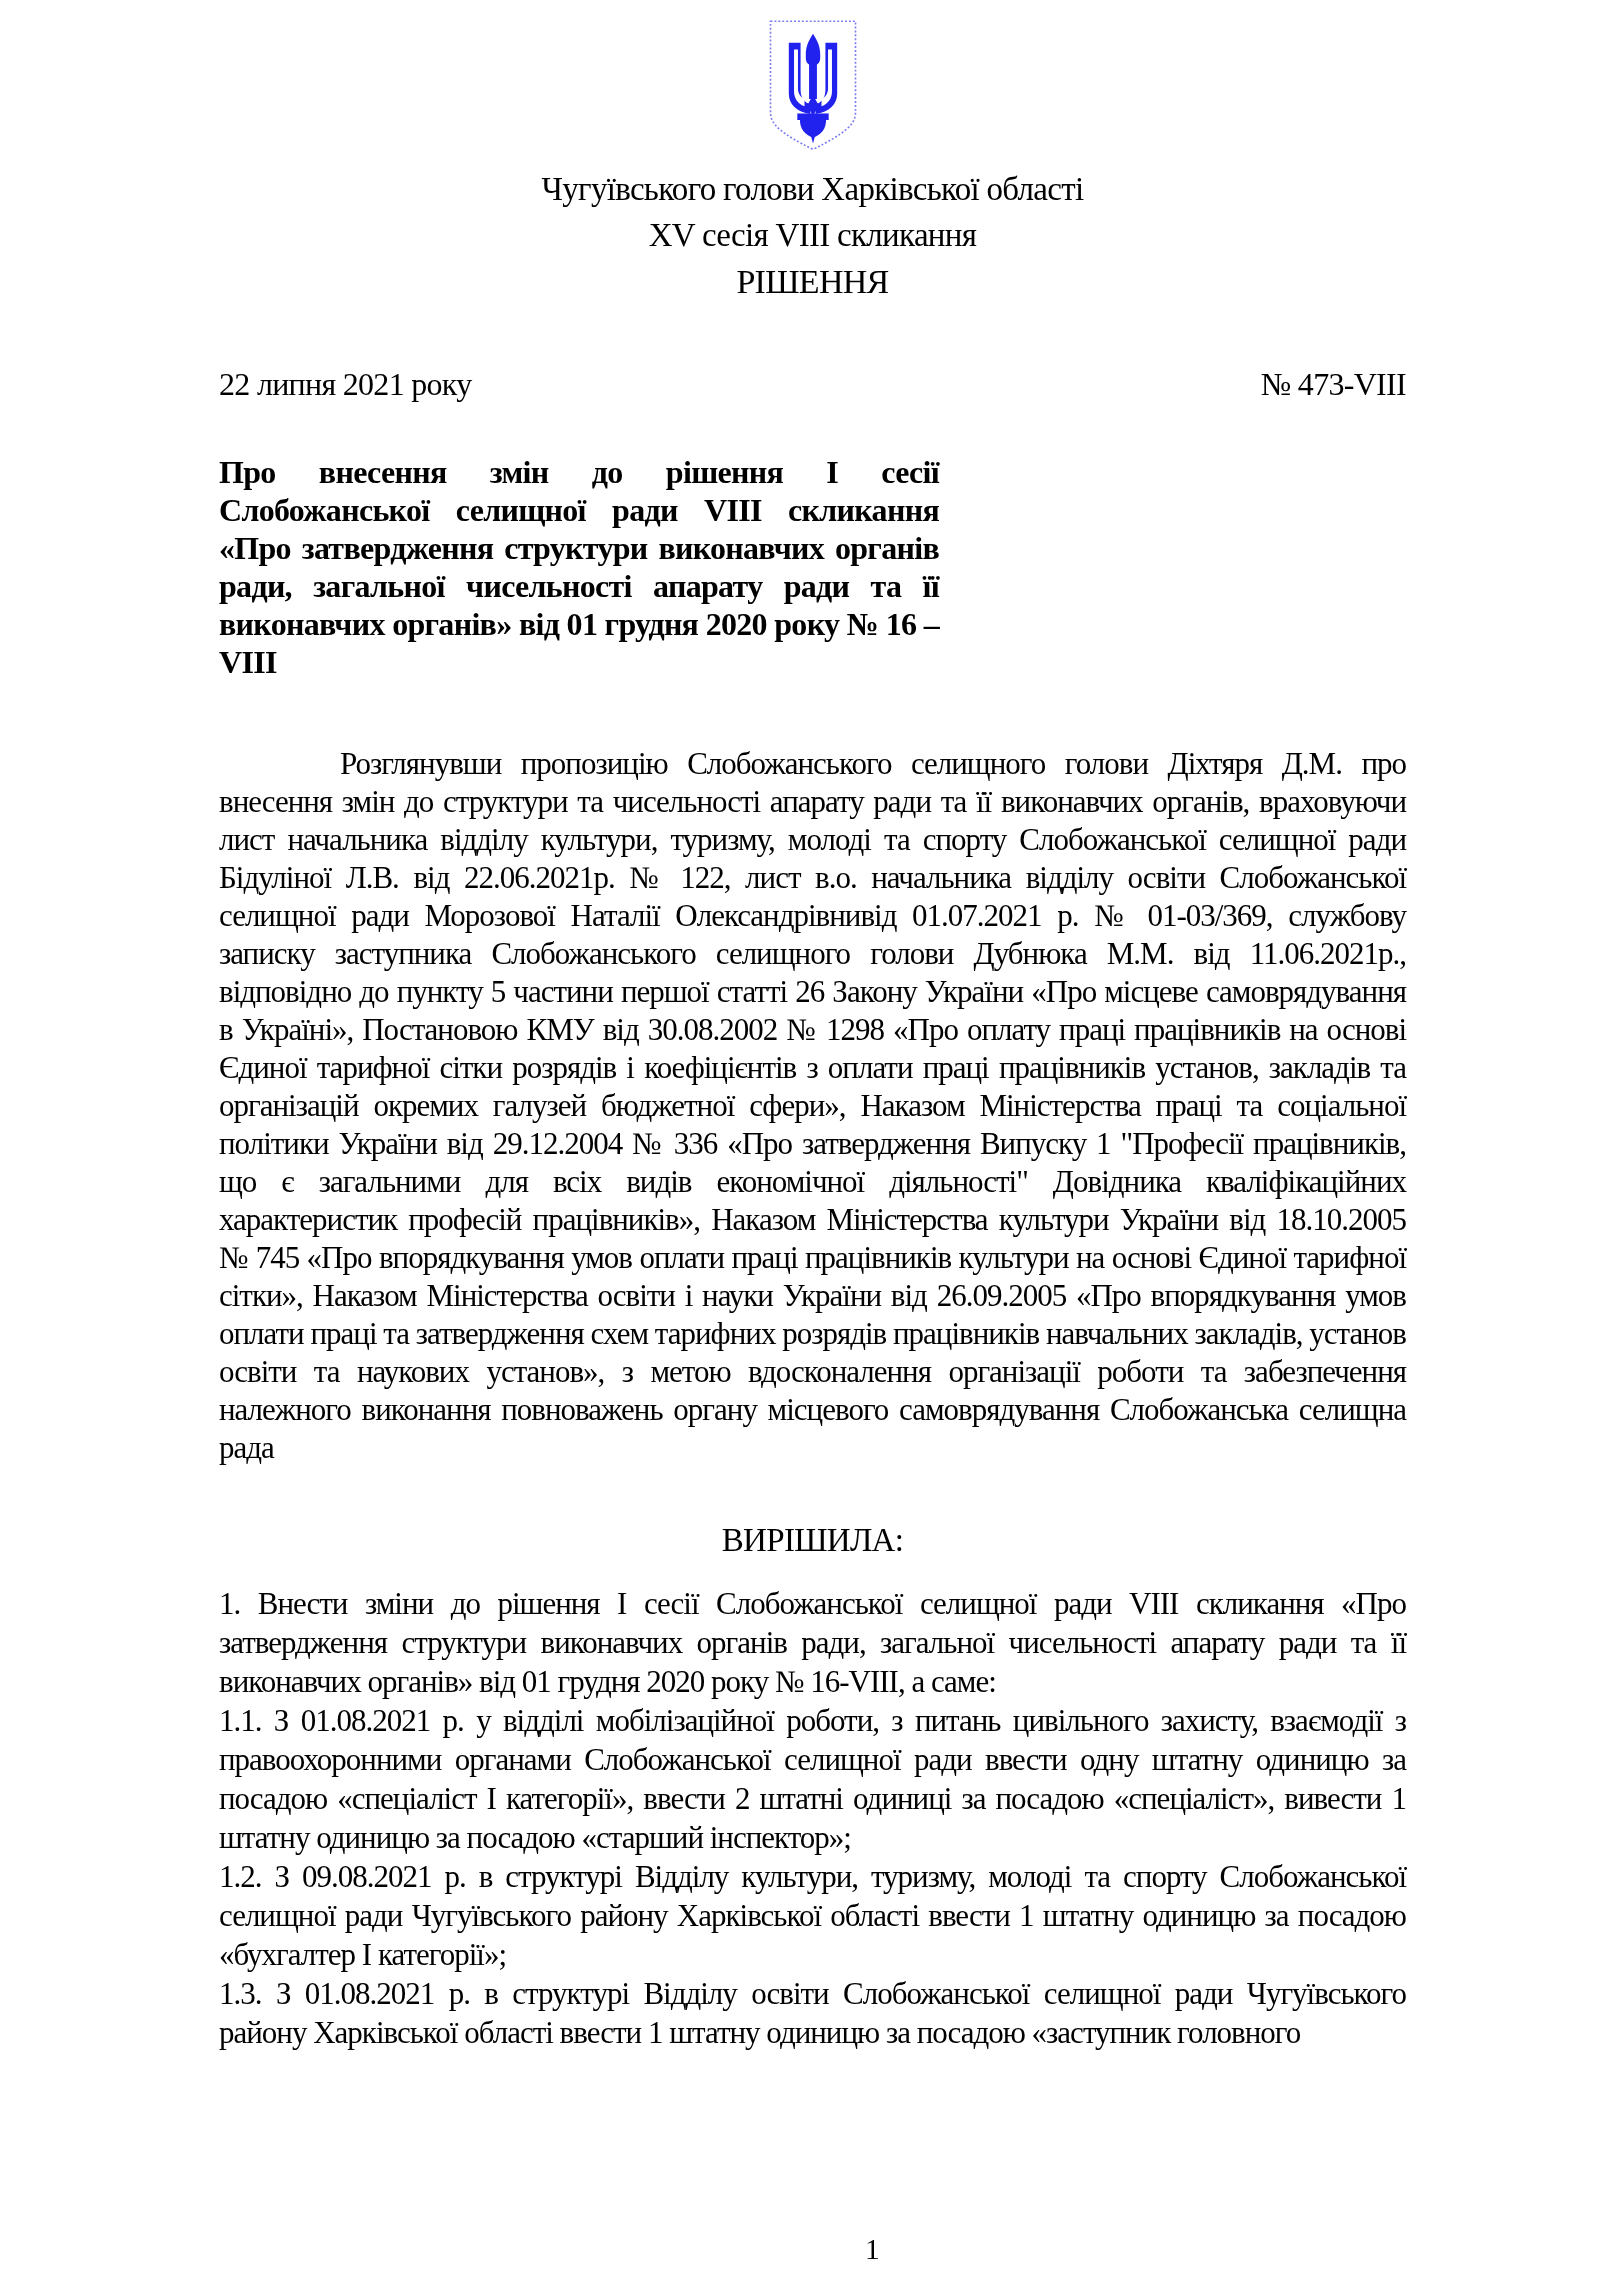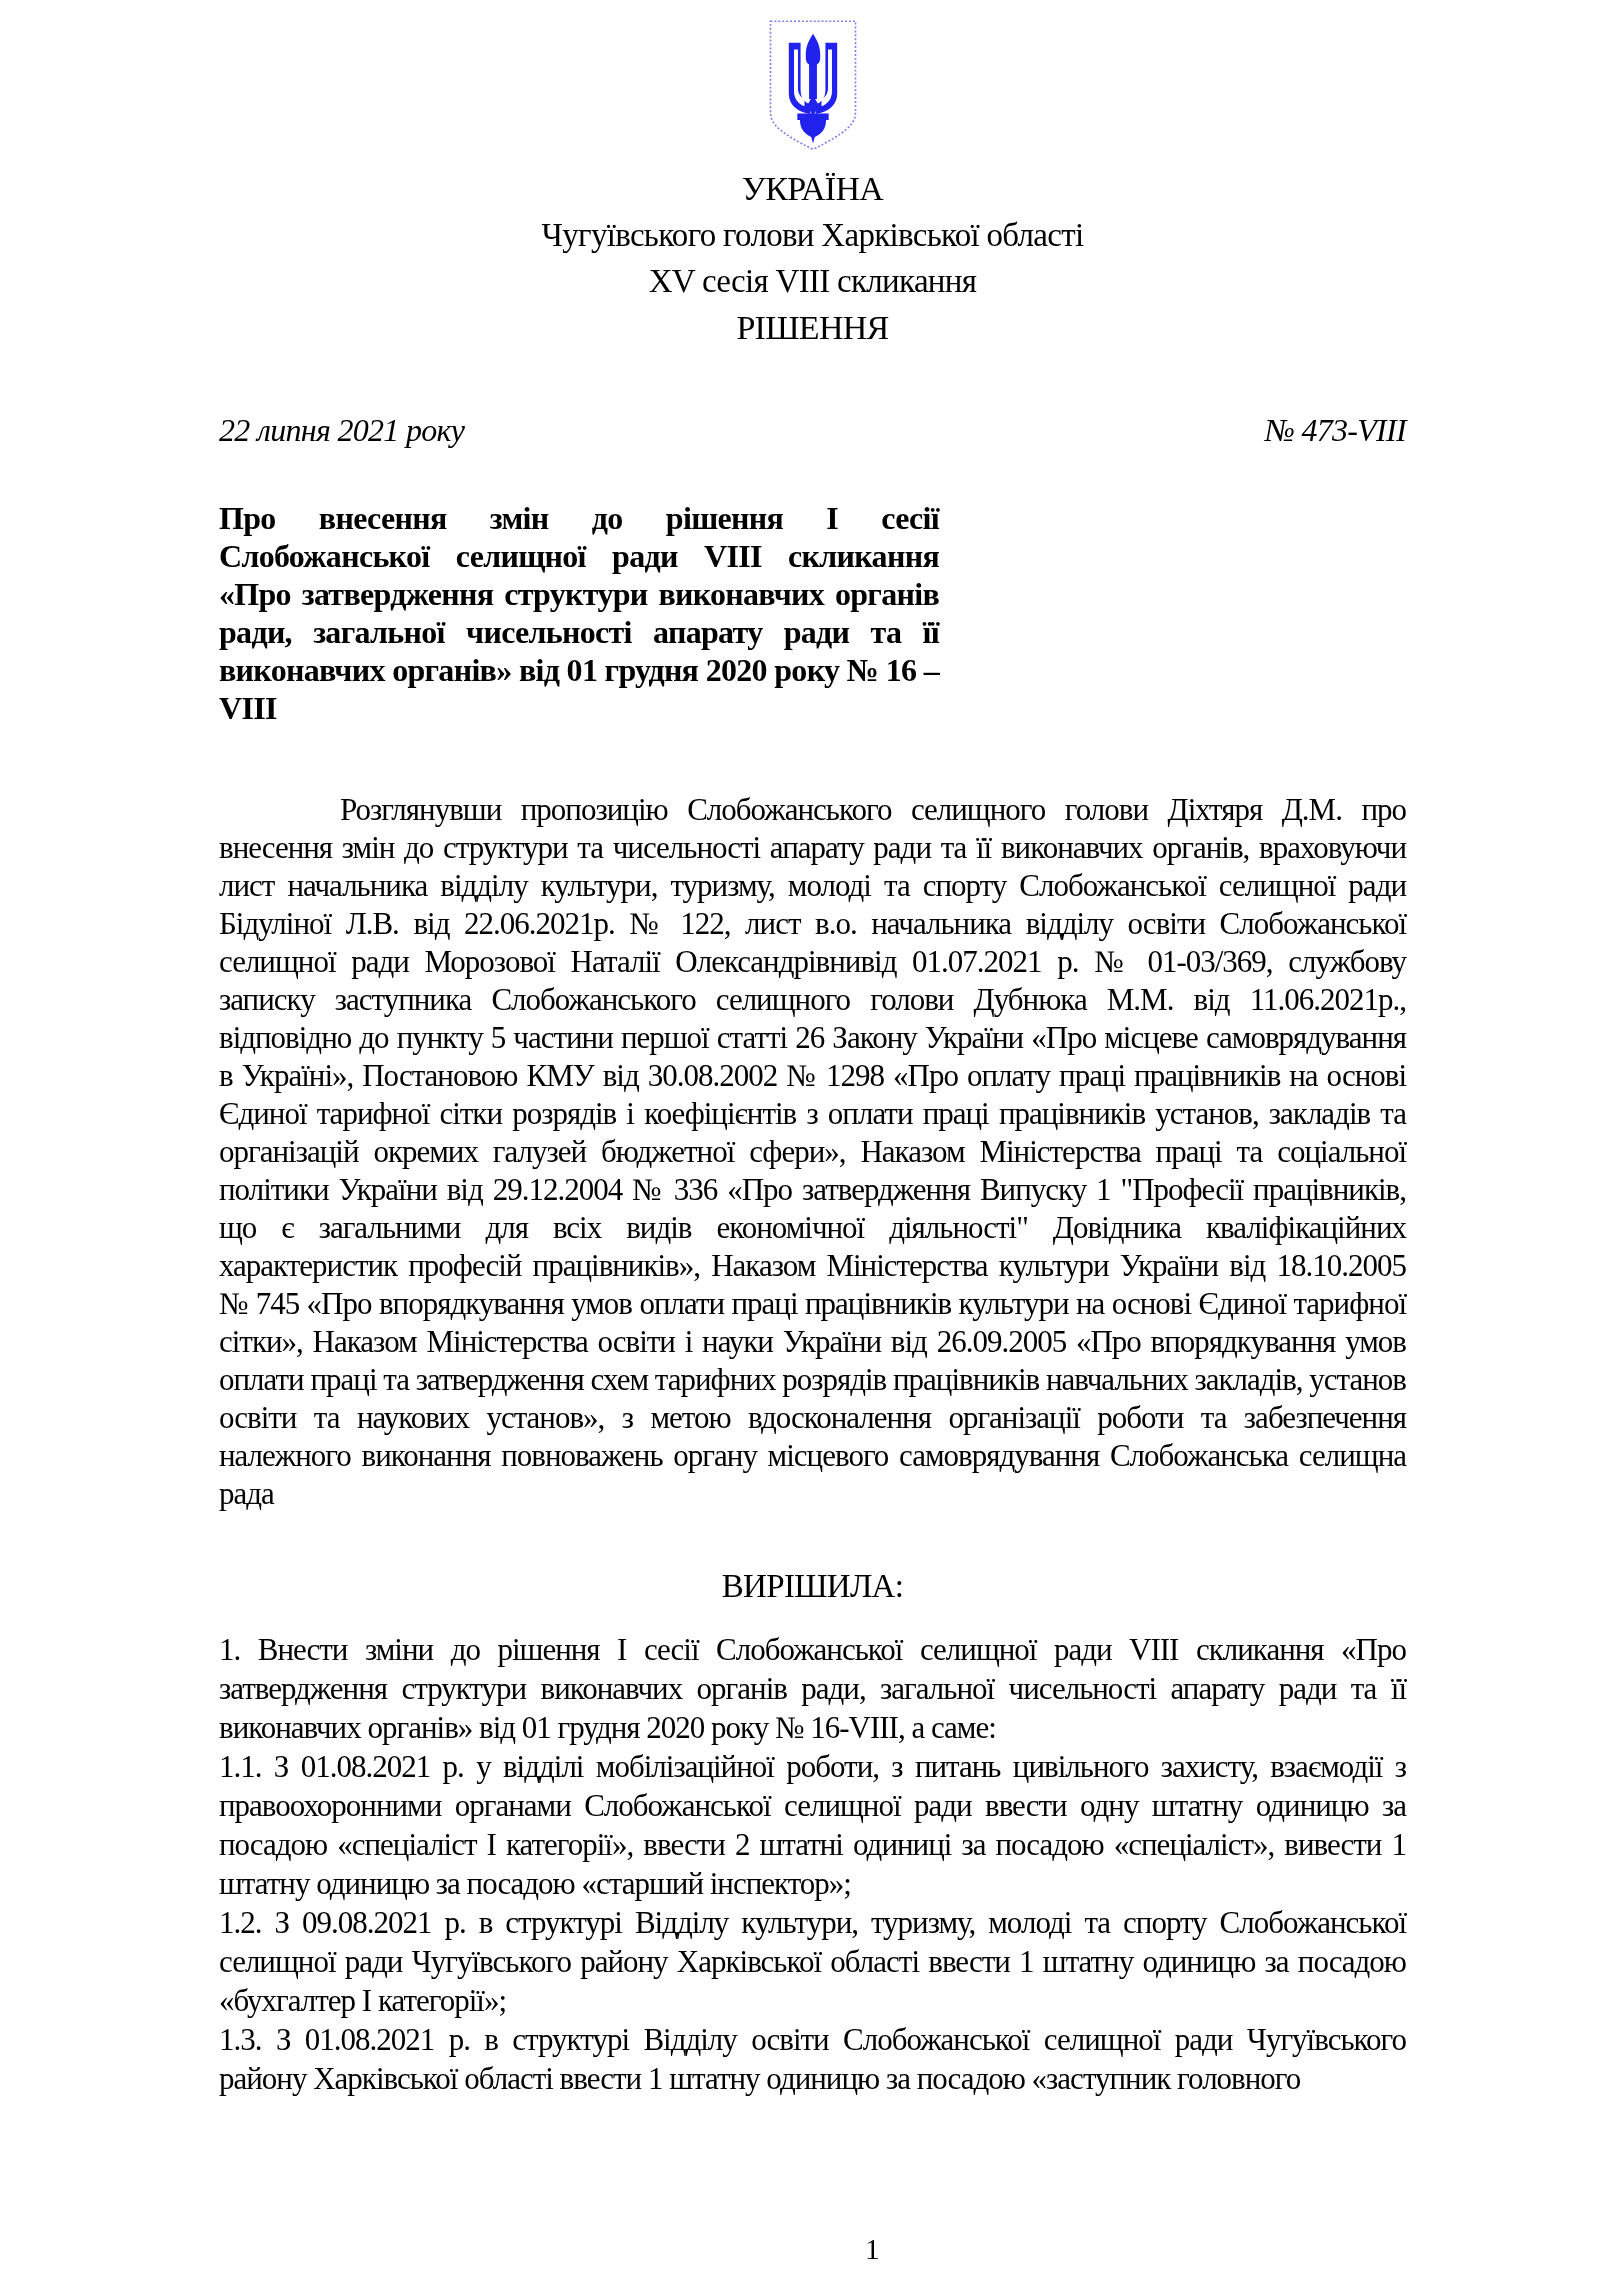--- a/index.html
+++ b/index.html
@@ -37,21 +37,20 @@
     letter-spacing: -0.7px;
   }
   .meta-row {
     display: flex;
     justify-content: space-between;
     align-items: baseline;
     font-size: 32px;
     line-height: 38px;
     margin-top: 60px;
     letter-spacing: -0.7px;
-    font-style: italic;
   }
   .doc-title {
     width: 720px;
     margin-top: 50px;
     font-weight: bold;
     font-size: 32px;
     line-height: 38px;
     text-align: justify;
     letter-spacing: -0.7px;
   }
@@ -102,21 +101,20 @@
         <path d="M50,156 C50,170 58,179 70,183 C82,179 90,170 90,156 Z"></path>
         <path d="M62,162 L70,192 L78,162 Z"></path>
       </g>
       <g fill="#ffffff">
         <path d="M41,48 H47 V108 C47,116 51,121 57,124 L57,135 C46,131 41,122 41,112 Z"></path>
         <path d="M99,48 H93 V108 C93,116 89,121 83,124 L83,135 C94,131 99,122 99,112 Z"></path>
       </g>
     </svg>
   </div>
 
-  <div class="hdr-country centered">УКРАЇНА</div>
   <div class="hdr-district centered">Чугуївського голови Харківської області</div>
   <div class="hdr-session centered">XV сесія VIII скликання</div>
   <div class="doc-type centered">РІШЕННЯ</div>
 
   <div class="meta-row">
     <span>22 липня 2021 року</span>
     <span>№ 473-VIII</span>
   </div>
 
   <div class="doc-title">Про внесення змін до рішення І сесії Слобожанської селищної ради VIII скликання «Про затвердження структури виконавчих органів ради, загальної чисельності апарату ради та її виконавчих органів» від 01 грудня 2020 року № 16 – VIII</div>

